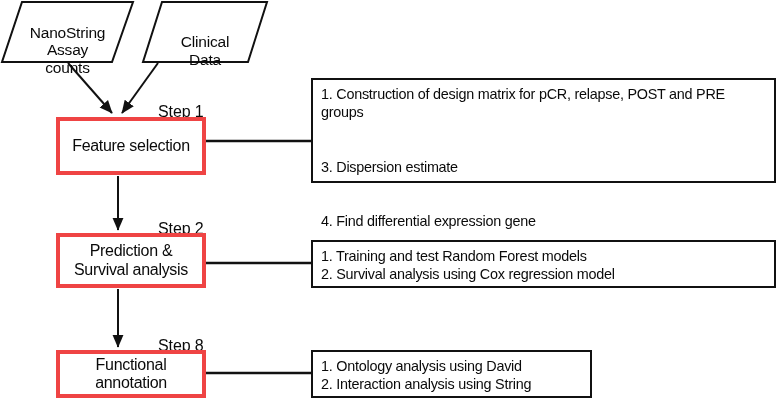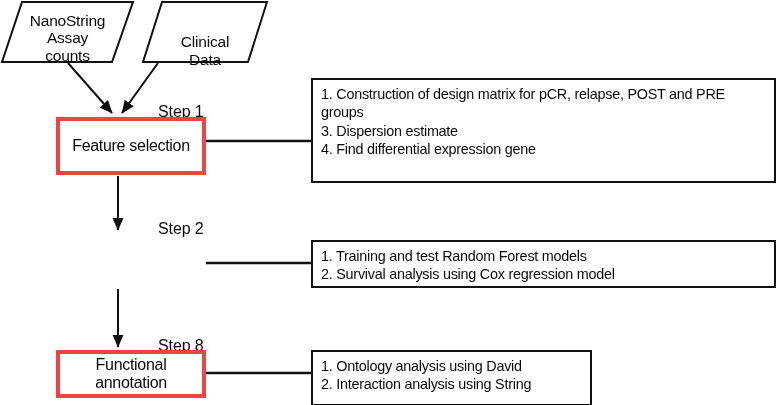--- a/index.html
+++ b/index.html
@@ -99,56 +99,60 @@
 
     <line x1="118" y1="289" x2="118" y2="347" stroke="#111111" stroke-width="2" marker-end="url(#arrowhead)"></line>
 
     <line x1="206" y1="141" x2="312" y2="141" stroke="#111111" stroke-width="2.5"></line>
 
     <line x1="206" y1="263" x2="312" y2="263" stroke="#111111" stroke-width="2.5"></line>
 
     <line x1="206" y1="373" x2="312" y2="373" stroke="#111111" stroke-width="2.5"></line>
   </svg>
 
-  <div class="node io-node" style="left:12px; top:8px; width:111px; height:60px;">
+  <div class="node io-node" style="left:12px; top:20px; width:111px; height:60px;">
     <span class="io-text-line">NanoString</span>
     <span class="io-text-line">Assay</span>
     <span class="io-text-line">counts</span>
   </div>
 
   <div class="node io-node" style="left:152px; top:4px; width:106px; height:64px;justify-content:flex-end;">
     <span class="io-text-line">Clinical</span>
     <span class="io-text-line">Data</span>
   </div>
 
   <div class="step-label" style="left:158px; top:103px;">Step 1</div>
 
   <div class="node process-node" style="left:56px; top:117px; width:150px; height:58px;">
     <span class="io-text-line">Feature selection</span>
   </div>
 
-  <div class="detail-panel" style="left:311px; top:78px; width:465px; height:105px;">
+  <div class="detail-panel" style="left:311px; top:78px; width:465px; height:105px;gap:36px;">
     <div class="detail-line wrap">1. Construction of design matrix for pCR, relapse, POST and PRE groups</div>
     <div class="detail-line">3. Dispersion estimate</div>
     <div class="detail-line">4. Find differential expression gene</div>
   </div>
 
   <div class="step-label" style="left:158px; top:220px;">Step 2</div>
 
+  <div class="node process-node" style="left:56px; top:233px; width:150px; height:55px;">
+    <span class="io-text-line">Prediction &amp;</span>
+    <span class="io-text-line">Survival analysis</span>
+  </div>
 
   <div class="detail-panel" style="left:311px; top:240px; width:465px; height:48px;">
     <div class="detail-line">1. Training and test Random Forest models</div>
     <div class="detail-line">2. Survival analysis using Cox regression model</div>
   </div>
 
   <div class="step-label" style="left:158px; top:337px;">Step 8</div>
 
   <div class="node process-node" style="left:56px; top:350px; width:150px; height:48px;">
     <span class="io-text-line">Functional</span>
     <span class="io-text-line">annotation</span>
   </div>
 
-  <div class="detail-panel" style="left:311px; top:350px; width:281px; height:56px;">
+  <div class="detail-panel" style="left:311px; top:350px; width:281px; height:48px;">
     <div class="detail-line">1. Ontology analysis using David</div>
     <div class="detail-line">2. Interaction analysis using String</div>
   </div>
 
 </div>
 
 </body></html>

